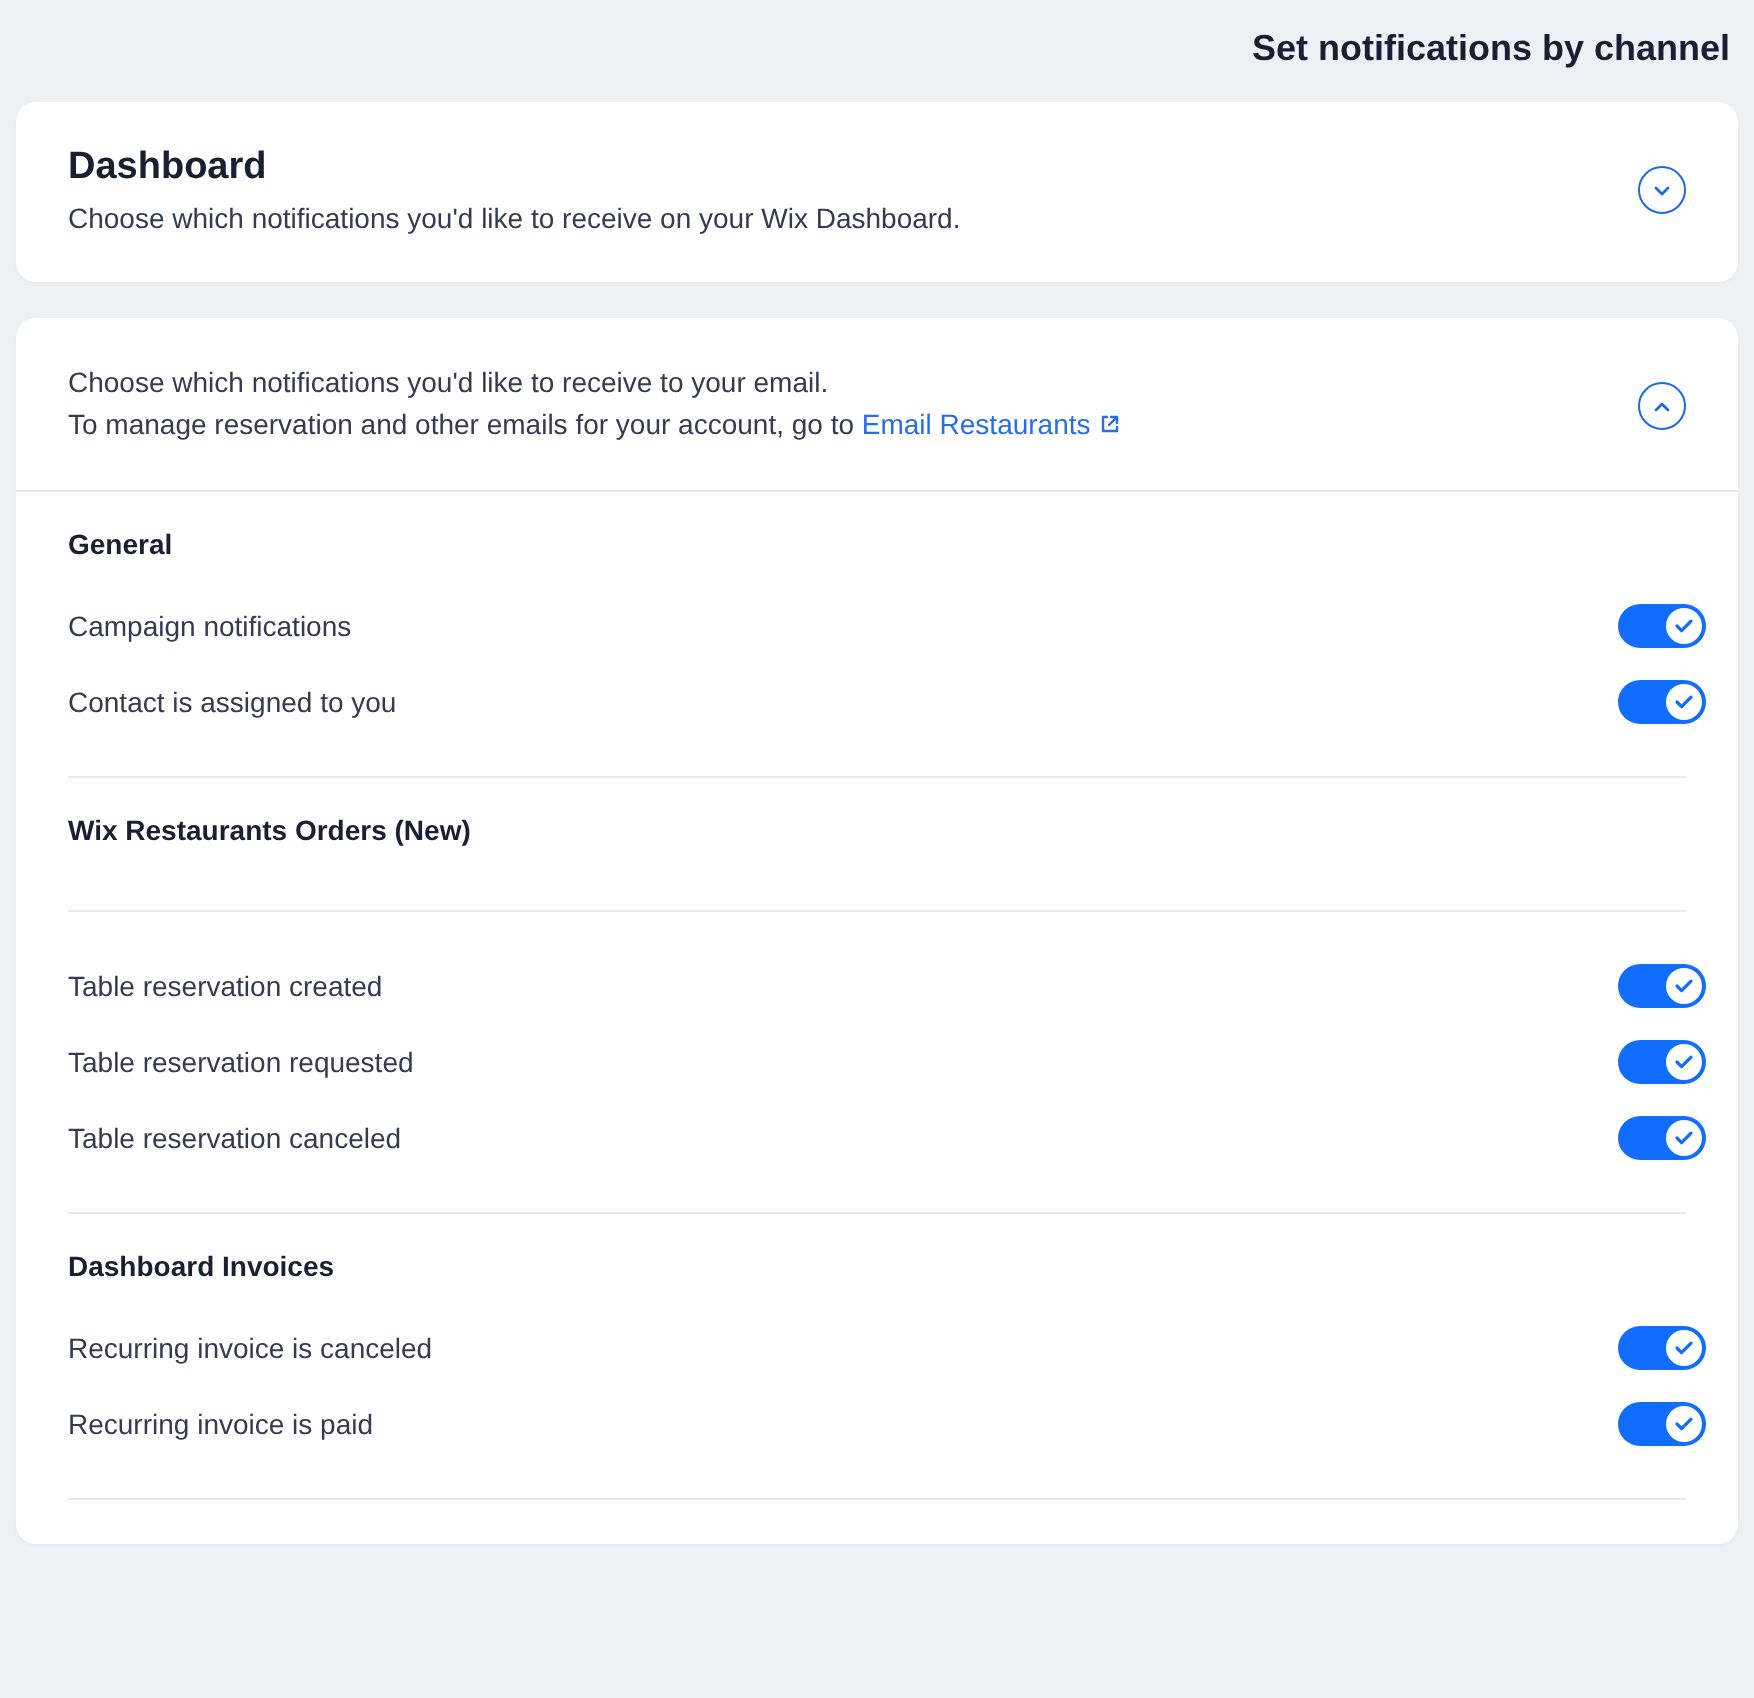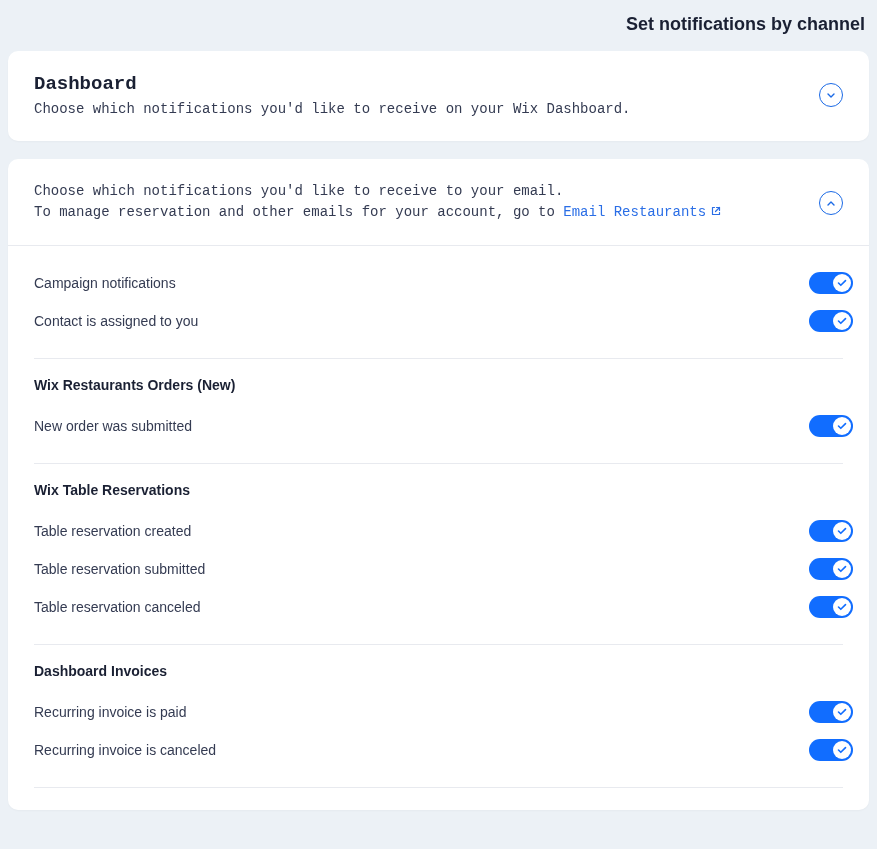--- a/index.html
+++ b/index.html
@@ -26,21 +26,20 @@
       background: #fff;
       border-radius: 10px;
       margin-bottom: 18px;
       box-shadow: 0 1px 2px rgba(0,0,0,0.03);
     }
     .card-header {
       display: flex;
       align-items: flex-start;
       justify-content: space-between;
       padding: 22px 26px 22px 26px;
-      font-family: Liberation Mono, monospace;
     }
     .card-header-text {
       flex: 1;
     }
     .card-title {
       font-size: 19px;
       font-weight: 700;
       color: #1a2033;
       margin-bottom: 4px;
     }
@@ -169,20 +168,21 @@
     <button class="expand-btn" aria-label="Collapse">
       <svg width="8" height="5" viewBox="0 0 8 5" fill="none">
         <path d="M1 4L4 1L7 4" stroke="#1b6ae6" stroke-width="1.4" stroke-linecap="round" stroke-linejoin="round"></path>
       </svg>
     </button>
   </div>
 
   <div class="card-body" id="email-body">
 
   <div class="section">
+        <div class="section-title">General</div>
         <div class="row">
           <div class="row-label">Campaign notifications</div>
           <div class="toggle on">
             <div class="knob">
               <span>
                 <svg width="10" height="8" viewBox="0 0 10 8" fill="none">
                   <path d="M1.5 4L3.8 6.3L8.5 1.6" stroke="#116dff" stroke-width="1.6" stroke-linecap="round" stroke-linejoin="round"></path>
                 </svg>
               </span>
             </div>
@@ -197,50 +197,37 @@
                   <path d="M1.5 4L3.8 6.3L8.5 1.6" stroke="#116dff" stroke-width="1.6" stroke-linecap="round" stroke-linejoin="round"></path>
                 </svg>
               </span>
             </div>
           </div>
         </div>
       </div>
       <div class="section-divider"></div>
       <div class="section">
         <div class="section-title">Wix Restaurants Orders (New)</div>
-        <div class="row">
-          <div class="row-label">New order was submitted</div>
-          <div class="toggle on">
-            <div class="knob">
-              <span>
-                <svg width="10" height="8" viewBox="0 0 10 8" fill="none">
-                  <path d="M1.5 4L3.8 6.3L8.5 1.6" stroke="#116dff" stroke-width="1.6" stroke-linecap="round" stroke-linejoin="round"></path>
-                </svg>
-              </span>
-            </div>
-          </div>
-        </div>
       </div>
       <div class="section-divider"></div>
       <div class="section">
-        <div class="section-title">Wix Table Reservations</div>
         <div class="row">
           <div class="row-label">Table reservation created</div>
           <div class="toggle on">
             <div class="knob">
               <span>
                 <svg width="10" height="8" viewBox="0 0 10 8" fill="none">
                   <path d="M1.5 4L3.8 6.3L8.5 1.6" stroke="#116dff" stroke-width="1.6" stroke-linecap="round" stroke-linejoin="round"></path>
                 </svg>
               </span>
             </div>
           </div>
         </div>
         <div class="row">
-          <div class="row-label">Table reservation submitted</div>
+          <div class="row-label">Table reservation requested</div>
           <div class="toggle on">
             <div class="knob">
               <span>
                 <svg width="10" height="8" viewBox="0 0 10 8" fill="none">
                   <path d="M1.5 4L3.8 6.3L8.5 1.6" stroke="#116dff" stroke-width="1.6" stroke-linecap="round" stroke-linejoin="round"></path>
                 </svg>
               </span>
             </div>
           </div>
         </div>
@@ -254,33 +241,33 @@
                 </svg>
               </span>
             </div>
           </div>
         </div>
       </div>
       <div class="section-divider"></div>
       <div class="section">
         <div class="section-title">Dashboard Invoices</div>
         <div class="row">
+          <div class="row-label">Recurring invoice is canceled</div>
+          <div class="toggle on">
+            <div class="knob">
+              <span>
+                <svg width="10" height="8" viewBox="0 0 10 8" fill="none">
+                  <path d="M1.5 4L3.8 6.3L8.5 1.6" stroke="#116dff" stroke-width="1.6" stroke-linecap="round" stroke-linejoin="round"></path>
+                </svg>
+              </span>
+            </div>
+          </div>
+        </div>
+        <div class="row">
           <div class="row-label">Recurring invoice is paid</div>
-          <div class="toggle on">
-            <div class="knob">
-              <span>
-                <svg width="10" height="8" viewBox="0 0 10 8" fill="none">
-                  <path d="M1.5 4L3.8 6.3L8.5 1.6" stroke="#116dff" stroke-width="1.6" stroke-linecap="round" stroke-linejoin="round"></path>
-                </svg>
-              </span>
-            </div>
-          </div>
-        </div>
-        <div class="row">
-          <div class="row-label">Recurring invoice is canceled</div>
           <div class="toggle on">
             <div class="knob">
               <span>
                 <svg width="10" height="8" viewBox="0 0 10 8" fill="none">
                   <path d="M1.5 4L3.8 6.3L8.5 1.6" stroke="#116dff" stroke-width="1.6" stroke-linecap="round" stroke-linejoin="round"></path>
                 </svg>
               </span>
             </div>
           </div>
         </div>

